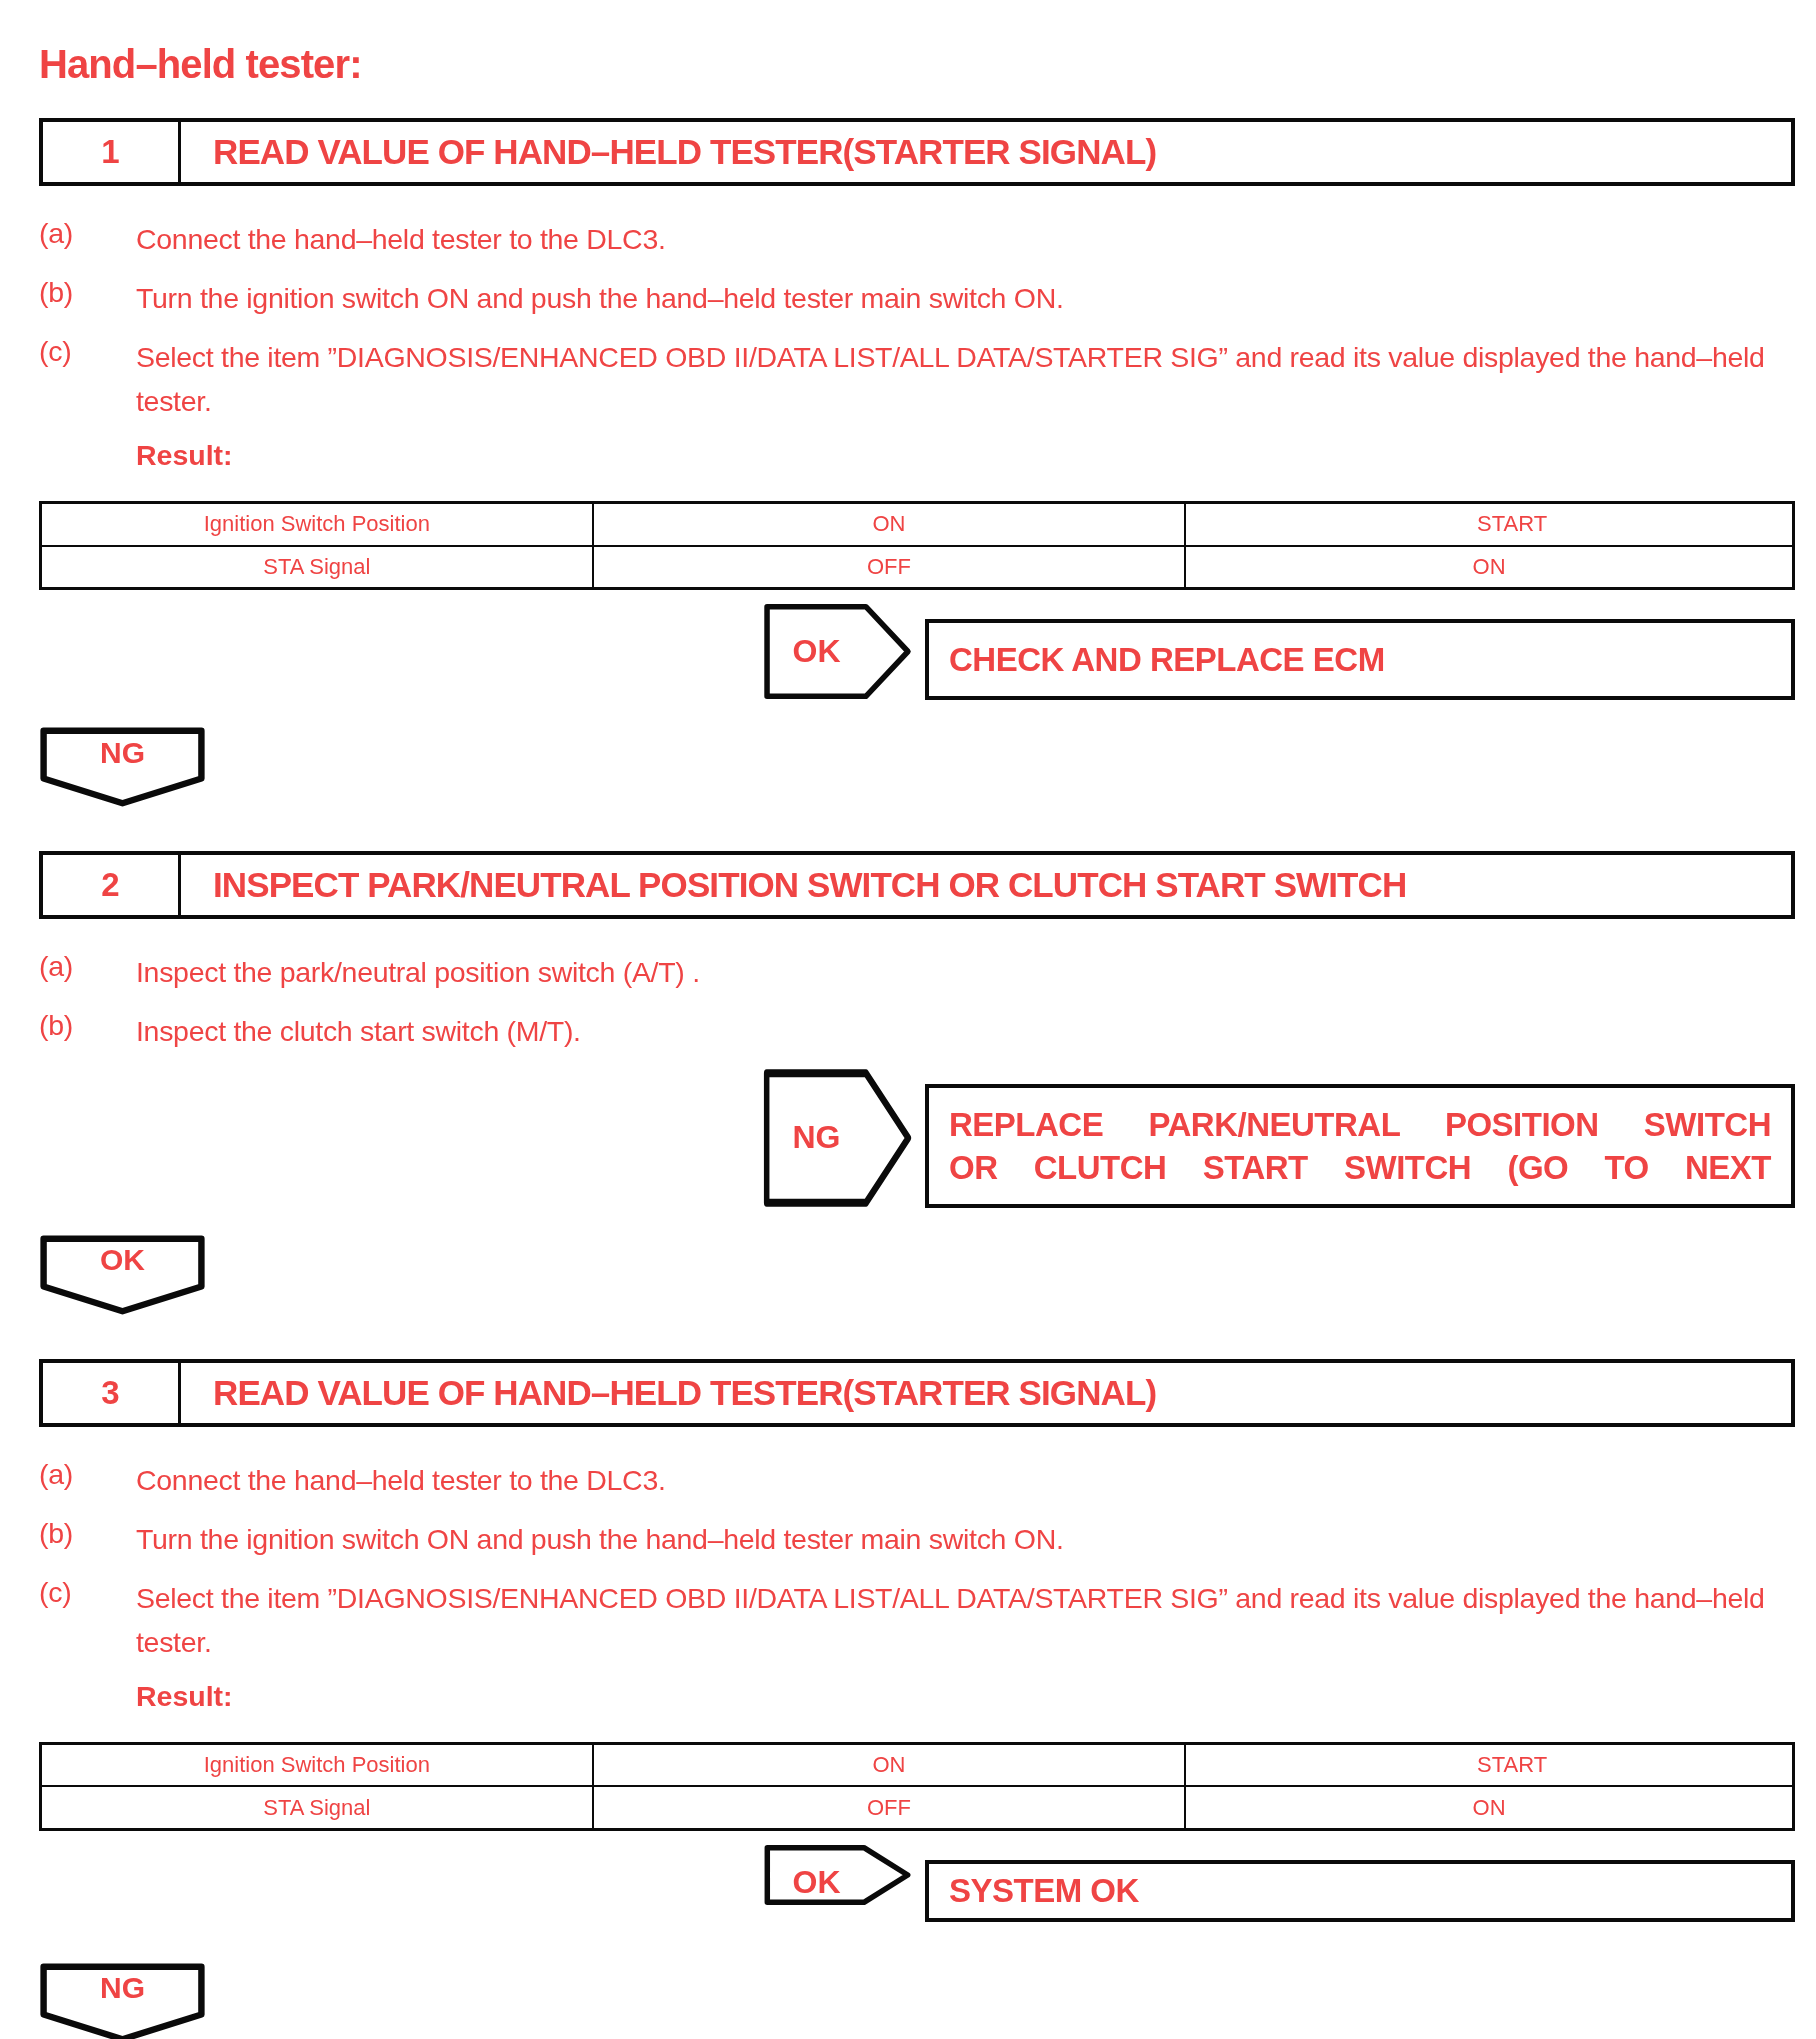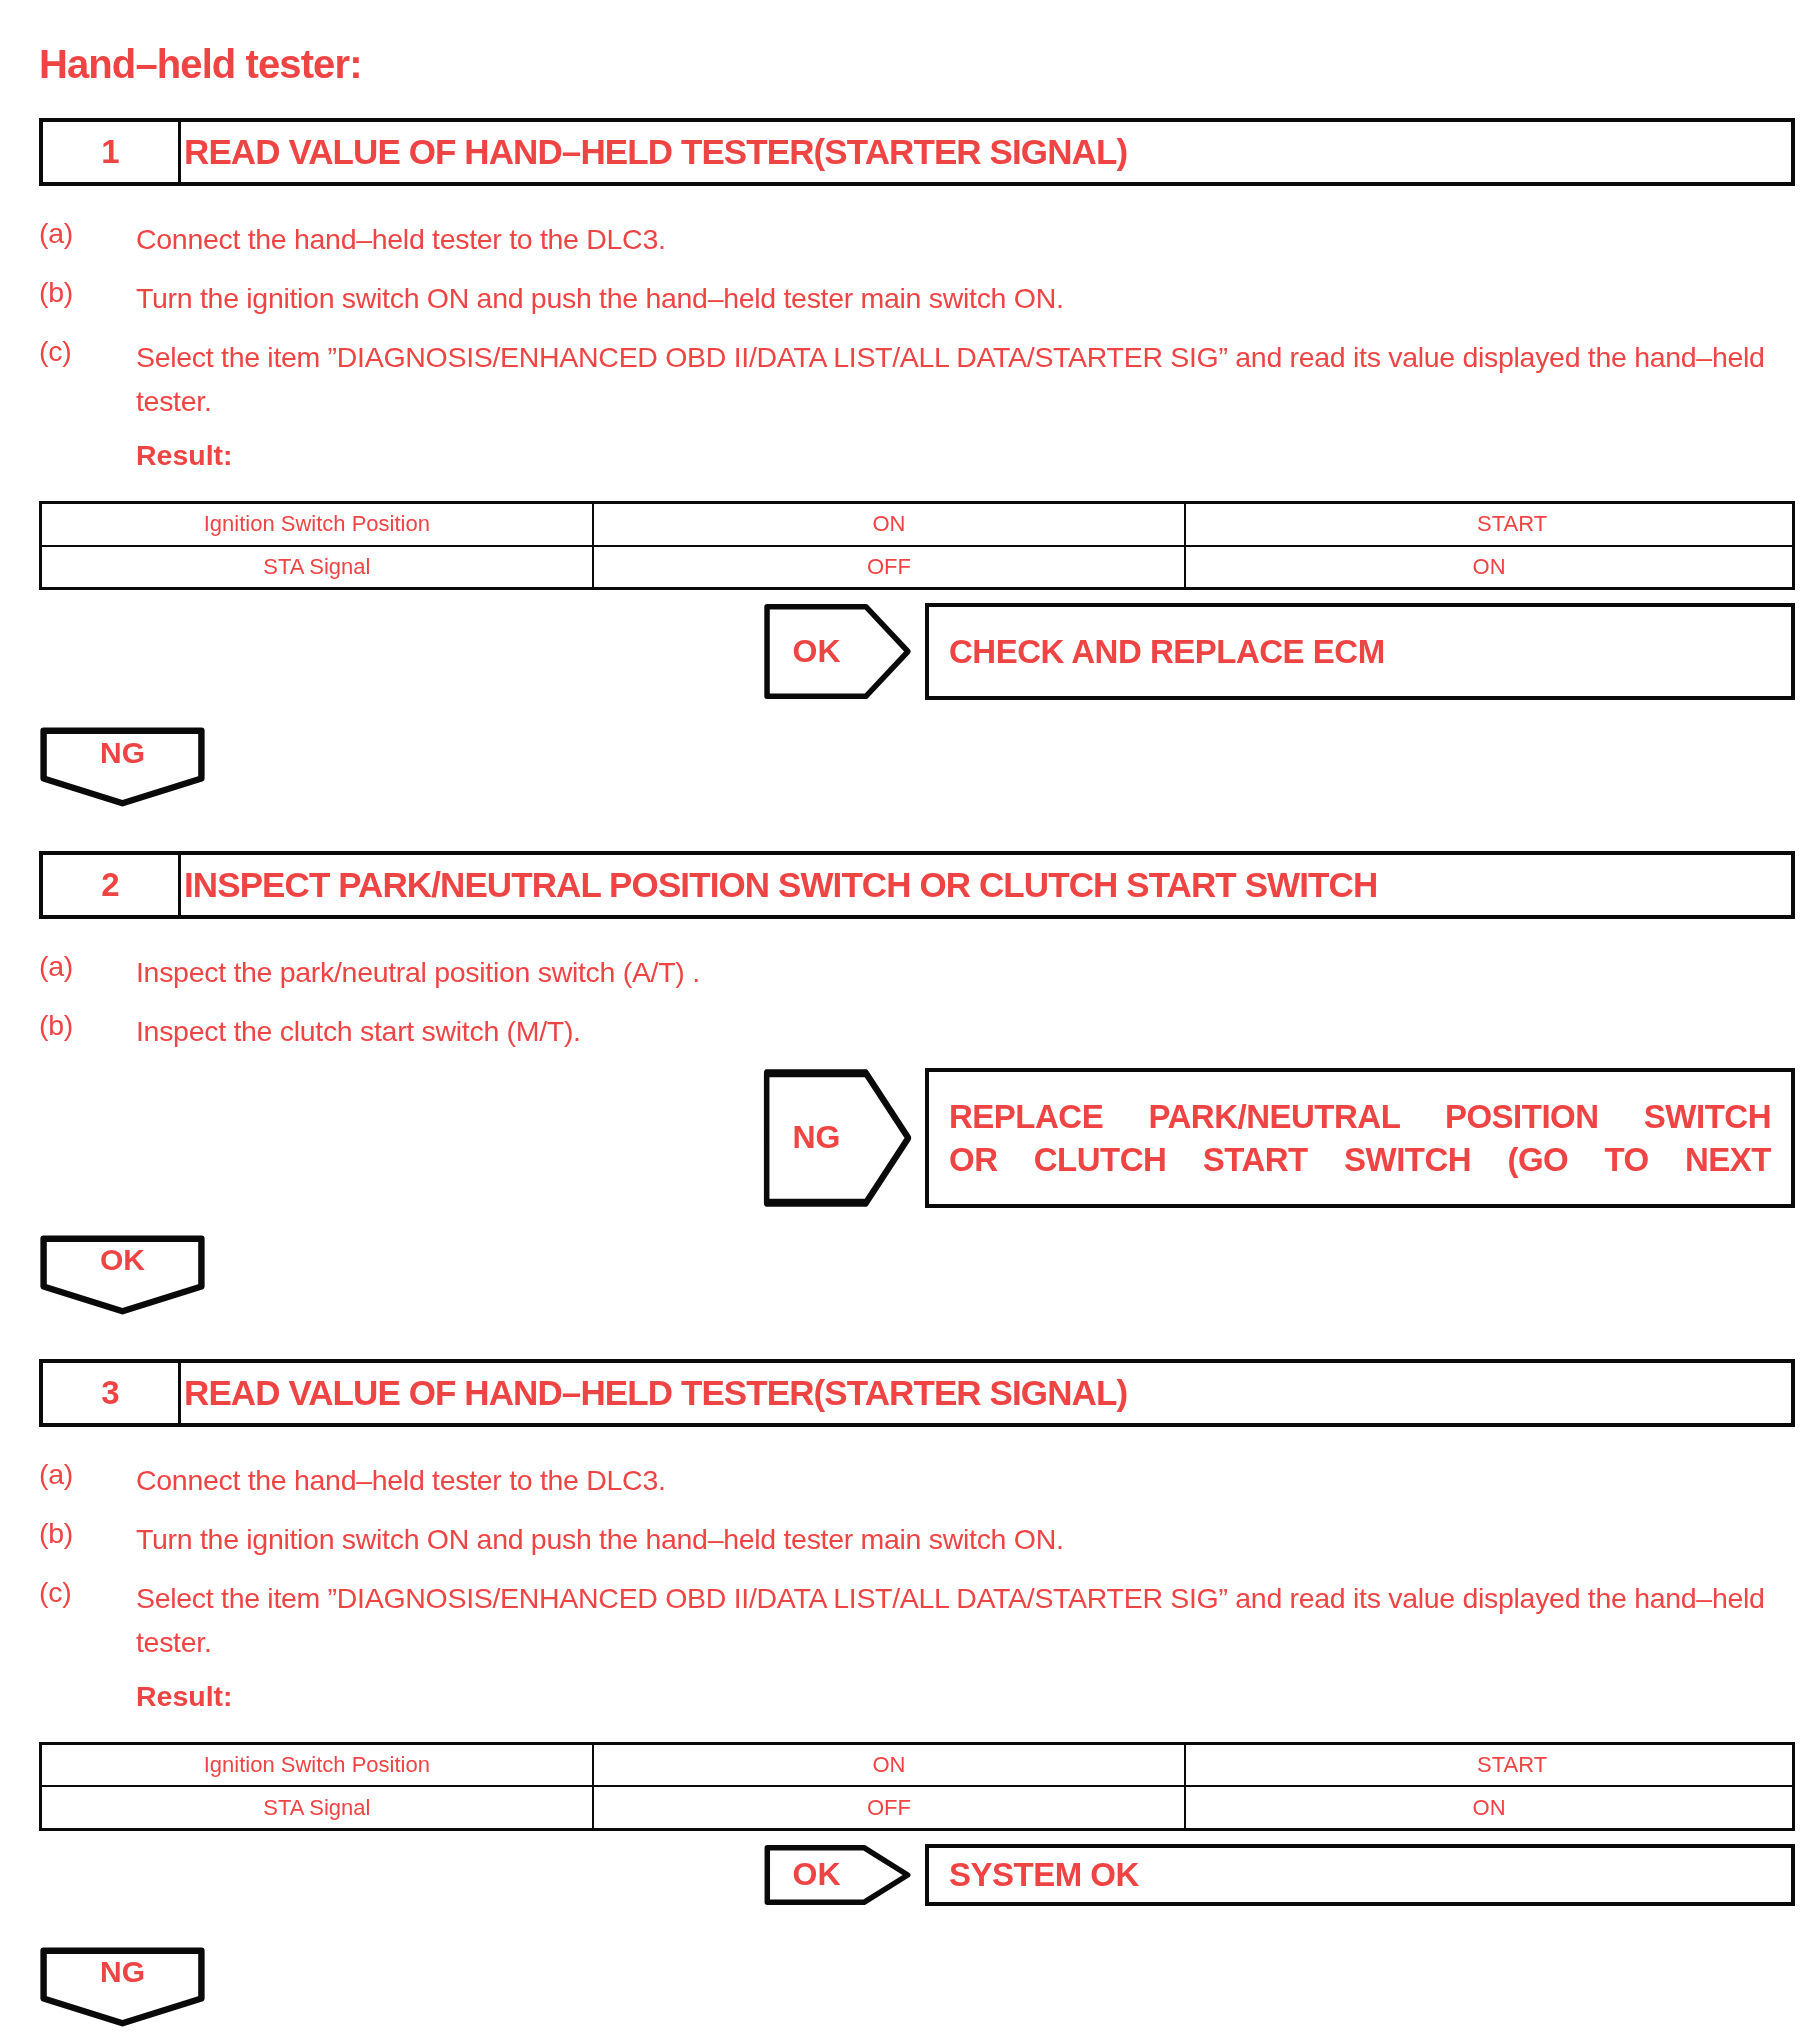--- a/index.html
+++ b/index.html
@@ -25,21 +25,21 @@
     margin-bottom:31px;
   }
   .step-num {
     width:138px; flex-shrink:0;
     border-right:3.7px solid #0a0a0a;
     display:flex; align-items:center; justify-content:center;
     font-size:33px; font-weight:bold;
   }
   .step-title {
     flex:1; display:flex; align-items:center;
-    padding-left:3px;
+    padding-left:32px;
     font-size:35px; font-weight:bold; letter-spacing:-0.9px;
     white-space:nowrap; overflow:hidden;
   }
   
   .instr { display:flex; font-size:28.5px; letter-spacing:-0.3px; margin-bottom:14.7px; }
   .instr-label { width:97px; flex-shrink:0; }
   .instr-text { flex:1; line-height:1.55; padding-right:5.5px; }
   .result-label { margin-left:97px; font-size:28.5px; font-weight:bold; margin-top:16px; margin-bottom:13px; }
   
   .rtable {
@@ -63,21 +63,21 @@
   .pent .pent-label {
     position:absolute; left:0; top:0; width:107px; height:100%;
     display:flex; align-items:center; justify-content:center;
     font-size:32px; font-weight:bold;
   }
   .action-box {
     flex:1; margin-left:13px;
     border:4.6px solid #0a0a0a;
     display:flex; flex-direction:column; justify-content:center;
     padding:5.5px 20px;
-    font-size:33px; font-weight:bold; letter-spacing:-0.5px;
+    font-size:33px; font-weight:bold; letter-spacing:-0.5px;margin-top:16px;
   }
   .action-line { line-height:43px; }
   .jline { text-align:justify; text-align-last:justify; }
   
   .banner { position:relative; width:167px; }
   .banner svg { display:block; }
   .banner .banner-label {
     position:absolute; left:0; top:0; width:100%; height:53px;
     display:flex; align-items:center; justify-content:center;
     font-size:30px; font-weight:bold;

